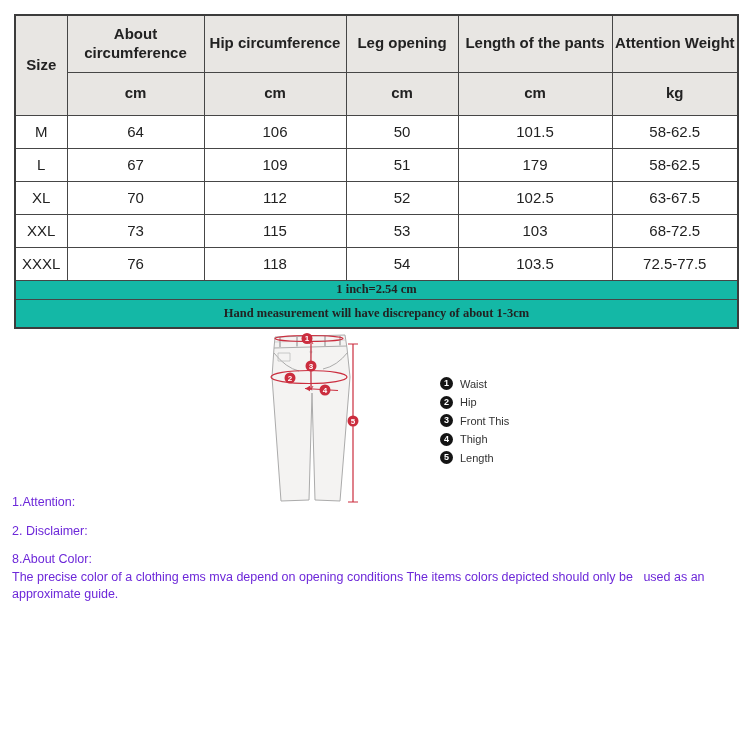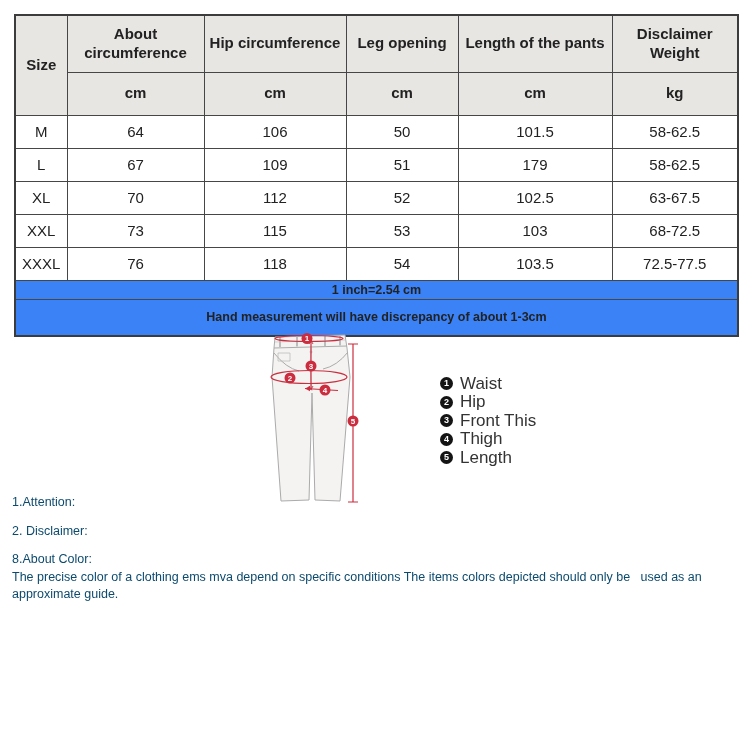--- a/index.html
+++ b/index.html
@@ -30,45 +30,45 @@
   }
   .size-table thead th {
     background: #e8e6e3;
     font-weight: bold;
     font-size: 15px;
     line-height: 1.25;
   }
   .size-table .header-row th { height: 57px; }
   .size-table .unit-row th { height: 43px; font-size: 15px; }
   .size-table tbody td { height: 33px; font-size: 15px; font-weight: normal; background: #fff; }
-  .size-table tfoot td { background: #3b82f6; font-weight: bold; font-size: 12.5px; }
+  .size-table tfoot td { background: #14b8a6; font-weight: bold; font-size: 12.5px; font-family: Liberation Serif, serif; }
   .size-table .foot-inch td { height: 19px; }
-  .size-table .foot-hand td { height: 37px; }
+  .size-table .foot-hand td { height: 29px; }
 
   
   .diagram-svg { position: absolute; left: 266px; top: 331px; width: 102px; height: 178px; }
 
   .legend {
     position: absolute; left: 440px; top: 377px;
     display: flex; flex-direction: column; gap: 5px;
   }
   .legend-item { display: flex; align-items: center; gap: 7px; height: 13.5px; }
   .legend-badge {
     width: 13px; height: 13px; border-radius: 50%;
     background: #141414; color: #ffffff;
     font-size: 9px; font-weight: bold;
     line-height: 13px; text-align: center;
     flex: 0 0 13px;
   }
-  .legend-label { font-size: 17px; color: #333; }
+  .legend-label { font-size: 11px; color: #333; }
 
   
   .notes {
     position: absolute; left: 12px; top: 494px; width: 730px;
-    font-size: 12.5px; line-height: 17.5px; color: #0c4a6e;
+    font-size: 12.5px; line-height: 17.5px; color: #6d28d9;
   }
   .note { margin: 0 0 11px 0; }
   .note-heading { white-space: pre-wrap; }
   .note-body { white-space: pre-wrap; }
 </style>
 </head>
 <body>
 
 <table class="size-table">
   <colgroup>
@@ -79,21 +79,21 @@
       <col style="width:154px">
       <col style="width:126px">
   </colgroup>
   <thead>
     <tr class="header-row">
       <th rowspan="2">Size</th>
       <th>About circumference</th>
       <th>Hip circumference</th>
       <th>Leg opening</th>
       <th>Length of the pants</th>
-      <th>Disclaimer Weight</th>
+      <th>Attention Weight</th>
     </tr>
     <tr class="unit-row">
       <th>cm</th>
       <th>cm</th>
       <th>cm</th>
       <th>cm</th>
       <th>kg</th>
     </tr>
   </thead>
   <tbody>
@@ -221,15 +221,15 @@
 
 <div class="notes">
   <div class="note">
     <div class="note-heading">1.Attention:</div>
   </div>
   <div class="note">
     <div class="note-heading">2. Disclaimer:</div>
   </div>
   <div class="note">
     <div class="note-heading">8.About Color:</div>
-    <div class="note-body">The precise color of a clothing ems mva depend on specific conditions The items colors depicted should only be   used as an approximate guide.</div>
+    <div class="note-body">The precise color of a clothing ems mva depend on opening conditions The items colors depicted should only be   used as an approximate guide.</div>
   </div>
 </div>
 
 </body></html>

